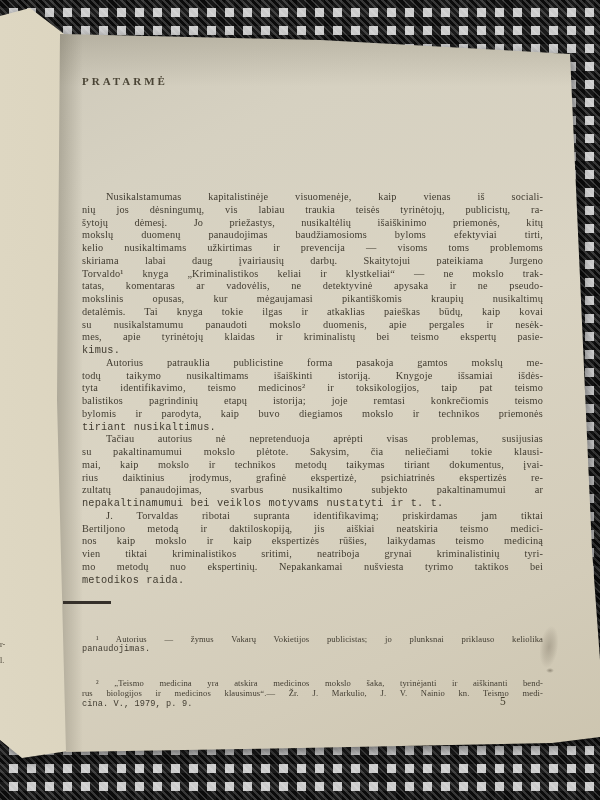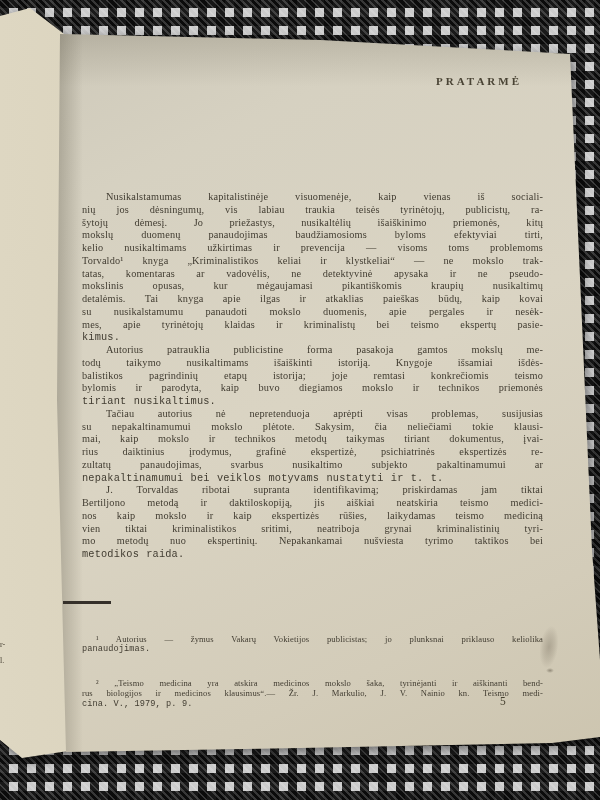--- a/index.html
+++ b/index.html
@@ -41,21 +41,21 @@
   .main-page::after { 
     content:""; position:absolute; top:30px; bottom:45px; left:57px; width:26px;
     background:linear-gradient(90deg, rgba(95,90,74,.35), rgba(0,0,0,0));
   }
 
   
   .print-layer { position:absolute; inset:0; color:#413c31; }
 
   .page-title {
     position:absolute; top:75px; left:82px; width:440px;
-    text-align:right; font-size:11px; font-weight:bold; letter-spacing:3px;
+    text-align:left; font-size:11px; font-weight:bold; letter-spacing:3px;
     color:#4a4435;
     font-family:Liberation Serif, serif;
   }
 
   .body-text {
     position:absolute; top:191px; left:82px; width:461px;
     font-size:10.3px; line-height:12.75px; letter-spacing:.15px; word-spacing:1px;
   }
   .line { text-align:justify; text-align-last:justify; }
   .line.last { text-align-last:left;font-family:Liberation Mono, monospace; }
@@ -104,38 +104,40 @@
 
   <div class="page-title">PRATARMĖ</div>
 
   <div class="body-text">
     <div class="para">
         <div class="line">Nusikalstamumas kapitalistinėje visuomenėje, kaip vienas iš sociali-</div>
         <div class="line">nių jos dėsningumų, vis labiau traukia teisės tyrinėtojų, publicistų, ra-</div>
         <div class="line">šytojų dėmesį. Jo priežastys, nusikaltėlių išaiškinimo priemonės, kitų</div>
         <div class="line">mokslų duomenų panaudojimas baudžiamosioms byloms efektyviai tirti,</div>
         <div class="line">kelio nusikaltimams užkirtimas ir prevencija — visoms toms problemoms</div>
+        <div class="line">skiriama labai daug įvairiausių darbų. Skaitytojui pateikiama Jurgeno</div>
         <div class="line">Torvaldo¹ knyga „Kriminalistikos keliai ir klystkeliai“ — ne mokslo trak-</div>
         <div class="line">tatas, komentaras ar vadovėlis, ne detektyvinė apysaka ir ne pseudo-</div>
         <div class="line">mokslinis opusas, kur mėgaujamasi pikantiškomis kraupių nusikaltimų</div>
-        <div class="line">detalėmis. Tai knyga apie ilgas ir atkaklias paieškas būdų, kaip kovai</div>
+        <div class="line">detalėmis. Tai knyga tokie ilgas ir atkaklias paieškas būdų, kaip kovai</div>
         <div class="line">su nusikalstamumu panaudoti mokslo duomenis, apie pergales ir nesėk-</div>
         <div class="line">mes, apie tyrinėtojų klaidas ir kriminalistų bei teismo ekspertų pasie-</div>
         <div class="line last">kimus.</div>
       </div>
     <div class="para">
         <div class="line">Autorius patrauklia publicistine forma pasakoja gamtos mokslų me-</div>
         <div class="line">todų taikymo nusikaltimams išaiškinti istoriją. Knygoje išsamiai išdės-</div>
+        <div class="line">tyta identifikavimo, teismo medicinos² ir toksikologijos, taip pat teismo</div>
         <div class="line">balistikos pagrindinių etapų istorija; joje remtasi konkrečiomis teismo</div>
         <div class="line">bylomis ir parodyta, kaip buvo diegiamos mokslo ir technikos priemonės</div>
         <div class="line last">tiriant nusikaltimus.</div>
       </div>
     <div class="para">
         <div class="line">Tačiau autorius nė nepretenduoja aprėpti visas problemas, susijusias</div>
-        <div class="line">su nepakaltinamumui mokslo plėtote. Sakysim, čia neliečiami tokie klausi-</div>
+        <div class="line">su pakaltinamumui mokslo plėtote. Sakysim, čia neliečiami tokie klausi-</div>
         <div class="line">mai, kaip mokslo ir technikos metodų taikymas tiriant dokumentus, įvai-</div>
         <div class="line">rius daiktinius įrodymus, grafinė ekspertizė, psichiatrinės ekspertizės re-</div>
         <div class="line">zultatų panaudojimas, svarbus nusikaltimo subjekto pakaltinamumui ar</div>
         <div class="line last">nepakaltinamumui bei veiklos motyvams nustatyti ir t. t.</div>
       </div>
     <div class="para">
         <div class="line">J. Torvaldas ribotai supranta identifikavimą; priskirdamas jam tiktai</div>
         <div class="line">Bertiljono metodą ir daktiloskopiją, jis aiškiai neatskiria teismo medici-</div>
         <div class="line">nos kaip mokslo ir kaip ekspertizės rūšies, laikydamas teismo mediciną</div>
         <div class="line">vien tiktai kriminalistikos sritimi, neatriboja grynai kriminalistinių tyri-</div>

